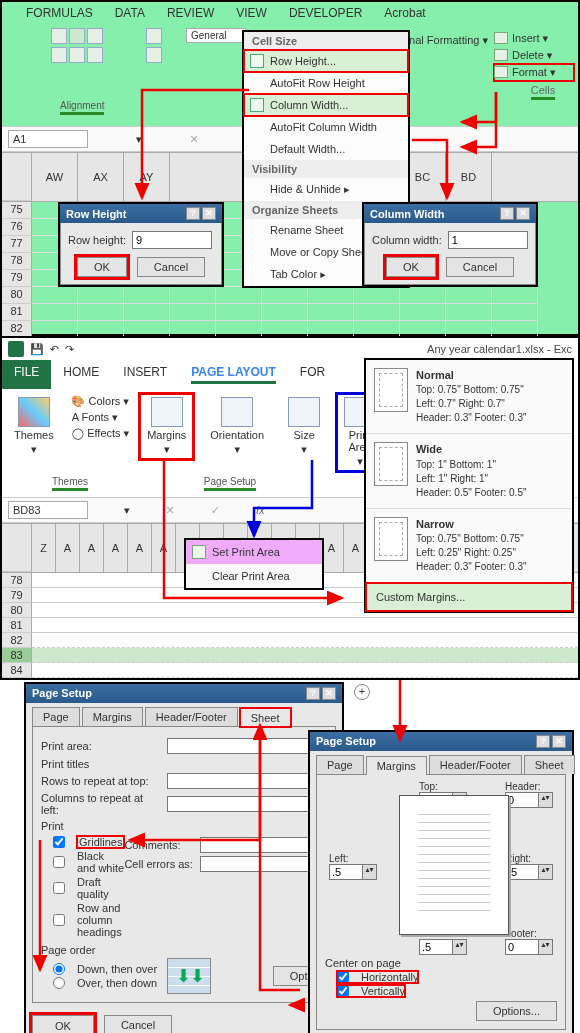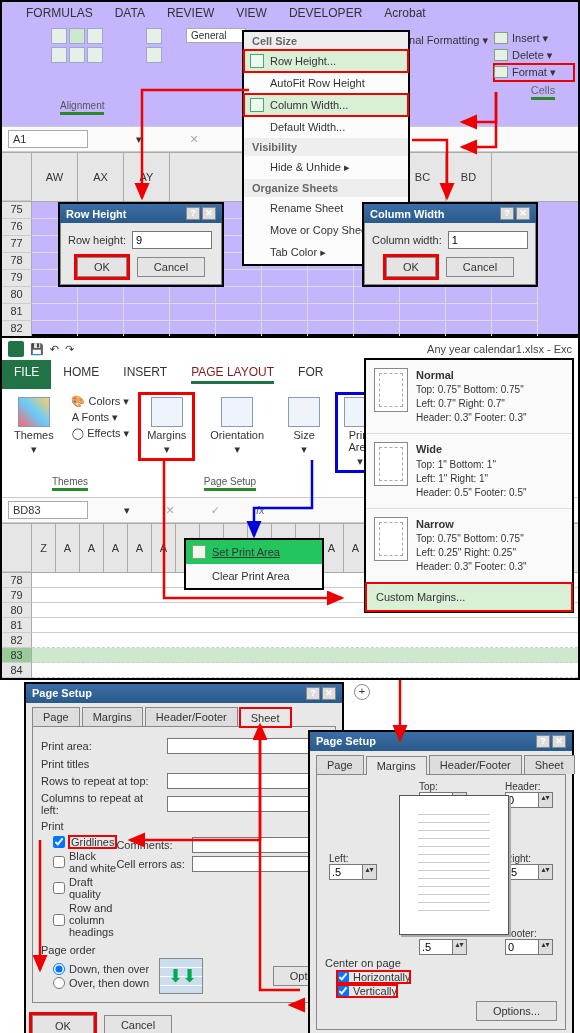--- a/index.html
+++ b/index.html
@@ -1,17 +1,17 @@
 <!DOCTYPE html>
 <html><head>
 <meta charset="utf-8">
 <style>
   * { box-sizing: border-box; margin: 0; padding: 0; font-family: "Segoe UI", Tahoma, sans-serif; }
   body { background: #fff; width: 580px; font-size: 11px; color: #333; }
-  .panel { border: 2px solid #000; background: #c4b5fd; position: relative; }
+  .panel { border: 2px solid #000; background: #86efac; position: relative; }
 
   
   .ribbon-tabs { display:flex; gap:22px; padding:4px 24px; font-size:12px; }
   .ribbon-row { display:flex; align-items:flex-start; padding:4px 6px 0 30px; gap:12px; }
   .rib-grp { display:flex; flex-direction:column; align-items:center; gap:3px; font-size:10px; }
   .mini-ico { width:16px; height:16px; background:#e6f0e6; border:1px solid #9ac; }
   .green-under { display:inline-block; border-bottom:3px solid #2a8a2a; padding-bottom:1px; }
 
   .fmt-menu { position:absolute; top:28px; left:240px; width:168px; background:#fcfcfc; border:2px solid #000; z-index:5; }
   .fmt-hdr { background:#eee; padding:3px 8px; font-weight:bold; font-size:11px; color:#666; }
@@ -49,32 +49,32 @@
   .name-box { width:80px; border:1px solid #aaa; padding:2px 4px; background:#fff; }
   .fx { font-style:italic; color:#666; }
 
   
   .p2 { border:2px solid #000; position:relative; min-height:300px; }
   .qa-bar { background:#fff; padding:3px 6px; display:flex; align-items:center; gap:6px; font-size:11px; }
   .xl-ico { width:16px; height:16px; background:#217346; border-radius:2px; }
   .tabs2 { display:flex; background:#fff; }
   .tab2 { padding:5px 12px; font-size:12px; text-transform:uppercase; }
   .tab2.file { background:#217346; color:#fff; }
-  .tab2.active { color:#7f1d1d; }
+  .tab2.active { color:#3b82f6;font-weight:bold; }
   .tab2.active .ul { display:inline-block; border-bottom:3px solid #217346; padding-bottom:2px; }
   .rib2 { display:flex; padding:6px; gap:12px; align-items:flex-start; }
   .big-btn { display:flex; flex-direction:column; align-items:center; gap:2px; padding:2px 6px; font-size:11px; }
   .big-ico { width:32px; height:30px; border:1px solid #89b; background:#eef4fa; }
   .margins-red { outline:3px solid #e00; }
   .parea-blue { outline:3px solid #00d; }
   .themes-col { display:flex; flex-direction:column; gap:3px; font-size:11px; }
 
   .pa-menu { position:absolute; left:182px; top:200px; width:140px; background:#fafafa; border:2px solid #000; z-index:3; }
   .pa-item { padding:6px 8px 6px 26px; font-size:11px; position:relative; }
-  .pa-item.hl { background:#22c55e;text-decoration:underline; }
+  .pa-item.hl { background:#f0abfc; }
   .pa-ico { position:absolute; left:6px; top:5px; width:14px; height:14px; border:1px solid #7a7; background:#eef8ee; }
 
   .mg-menu { position:absolute; right:4px; top:20px; width:210px; background:#fafafa; border:2px solid #000; z-index:4; }
   .mg-block { display:flex; gap:8px; padding:8px; border-bottom:1px solid #ddd; }
   .mg-preview { width:34px; height:44px; border:1px solid #888; background:#fff; position:relative; }
   .mg-preview::after { content:""; position:absolute; inset:4px; border:1px dashed #aaa; }
   .mg-text { font-size:10px; line-height:1.4; }
   .mg-text b { font-size:11px; }
   .mg-custom { padding:8px 10px; background:#daf0d6; font-size:11px; }
 
@@ -83,21 +83,21 @@
   .ps-dlg { position:absolute; background:#e8e8e8; border:2px solid #000; }
   .ps-title { background:linear-gradient(#3a6ea5,#2a5a8a); color:#fff; padding:3px 6px; font-weight:bold; display:flex; justify-content:space-between; font-size:11px; }
   .ps-tabs { display:flex; background:#e8e8e8; padding:4px 6px 0; gap:2px; }
   .ps-tab { background:#ddd; border:1px solid #888; border-bottom:none; padding:3px 10px; font-size:11px; }
   .ps-tab.active { background:#e8e8e8; position:relative; top:1px; }
   .ps-body { border:1px solid #888; margin:0 6px 6px; padding:8px; background:#e8e8e8; font-size:11px; }
   .field-row { display:flex; align-items:center; gap:6px; margin:3px 0; }
   .field-row label { width:120px; }
   .field-row input[type=text] { flex:1; border:1px solid #777; background:#fff; padding:1px 2px; font-size:11px; }
   .grp-title { margin:4px 0 2px; }
-  .chk { display:flex; align-items:center; gap:4px; margin:2px 0 2px 12px; }
+  .chk { display:flex; align-items:center; gap:12px; margin:2px 0 2px 12px; }
   .chk input { width:12px; height:12px; }
   .ps-btns { display:flex; gap:10px; padding:6px; }
 
   .spin { display:inline-flex; }
   .spin input { width:34px; border:1px solid #777; padding:1px 2px; font-size:11px; }
   .spin .ar { width:14px; border:1px solid #777; border-left:none; font-size:8px; text-align:center; background:#ddd; }
   .mg-layout { position:relative; height:170px; }
   .paper { position:absolute; left:74px; top:12px; width:110px; height:140px; background:#fff; border:1px solid #555; box-shadow:2px 2px 0 #aaa; }
   .paper .grid { position:absolute; inset:18px; background:repeating-linear-gradient(#ccc,#ccc 1px,#fff 1px,#fff 8px),repeating-linear-gradient(90deg,#ccc,#ccc 1px,#fff 1px,#fff 10px); }
   .mg-label { position:absolute; font-size:10px; }
@@ -152,20 +152,21 @@
     <div style="text-align:center;color:#666;padding-top:3px"><span class="green-under">Cells</span></div>
   </div>
 
   <div style="position:absolute;left:58px;top:98px;font-size:10px;color:#555;"><span class="green-under">Alignment</span></div>
 
   <div class="fmt-menu">
     <div class="fmt-hdr">Cell Size</div>
     <div class="fmt-item hl redbox"><span class="fmt-ico"></span><span>Row Height...</span></div>
     <div class="fmt-item">AutoFit Row Height</div>
     <div class="fmt-item hl redbox"><span class="fmt-ico"></span><span>Column Width...</span></div>
+    <div class="fmt-item">AutoFit Column Width</div>
     <div class="fmt-item">Default Width...</div>
     <div class="fmt-hdr">Visibility</div>
     <div class="fmt-item"><span>Hide &amp; Unhide</span> ▸</div>
     <div class="fmt-hdr">Organize Sheets</div>
     <div class="fmt-item">Rename Sheet</div>
     <div class="fmt-item">Move or Copy Sheet...</div>
     <div class="fmt-item"><span>Tab Color</span> ▸</div>
   </div>
 
   <div class="name-box-row" style="position:absolute;top:124px;left:0;right:0;gap:48px;">

